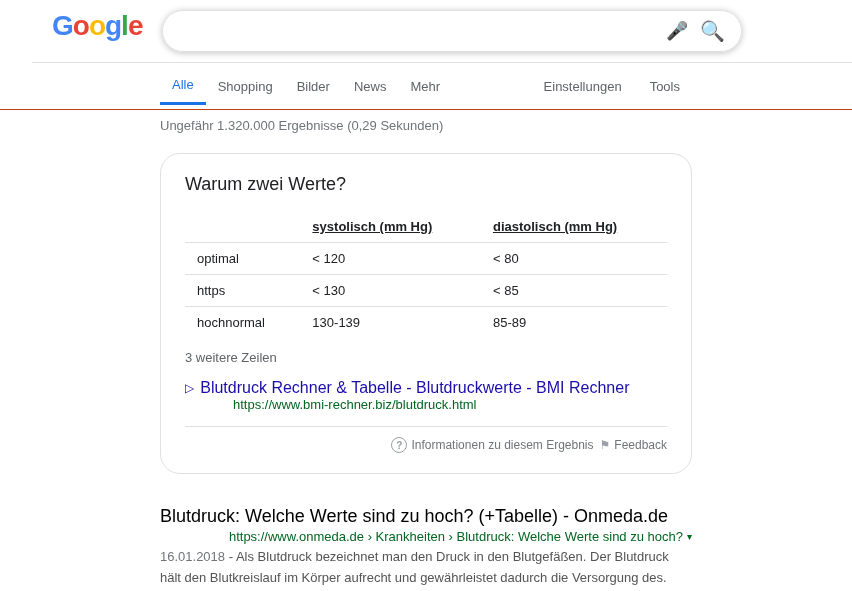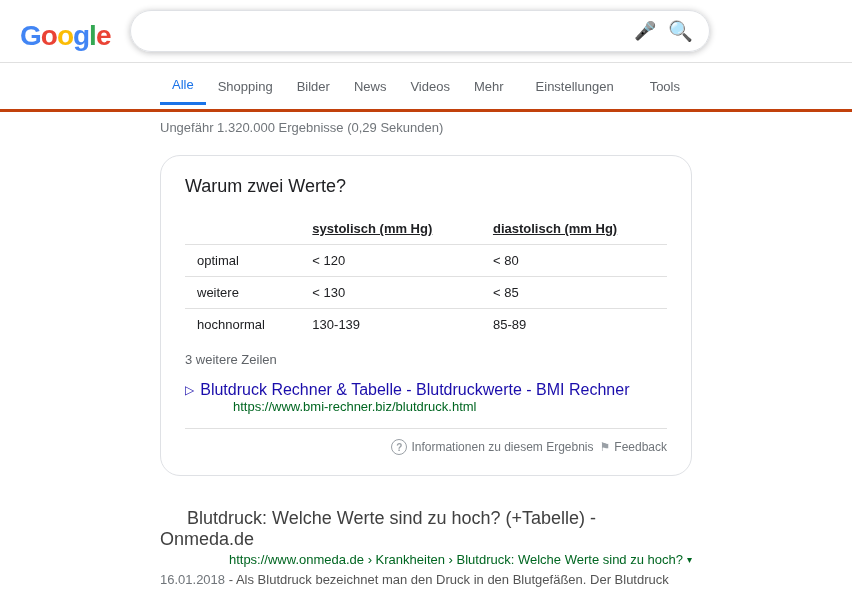--- a/index.html
+++ b/index.html
@@ -1,38 +1,38 @@
 <!DOCTYPE html>
 <html><head>
   <meta charset="utf-8">
   <style>
     * { margin: 0; padding: 0; box-sizing: border-box; }
     body { font-family: Arial, sans-serif; background: #fff; font-size: 14px; color: #212121; }
 
     
-    .header { display: flex; align-items: flex-end; padding: 10px 20px; border-bottom: 1px solid #e0e0e0; }
+    .header { display: flex; align-items: flex-start; padding: 10px 20px; border-bottom: 1px solid #e0e0e0; margin-left: 32px; }
     .logo { margin-right: 20px; font-size: 28px; font-weight: bold; letter-spacing: -1px; }
     .logo-g { color: #4285F4; }
     .logo-o1 { color: #EA4335; }
     .logo-o2 { color: #FBBC05; }
     .logo-g2 { color: #4285F4; }
     .logo-l { color: #34A853; }
     .logo-e { color: #EA4335; }
 
     .search-bar { display: flex; align-items: center; border: 1px solid #dfe1e5; border-radius: 24px; padding: 8px 16px; width: 580px; box-shadow: 0 1px 6px rgba(32,33,36,.28); }
     .search-input { border: none; outline: none; font-size: 16px; flex: 1; color: #202124; }
     .search-icons { display: flex; align-items: center; gap: 12px; margin-left: 8px; }
     .mic-icon { color: #4285F4; font-size: 18px; cursor: pointer; }
     .search-icon-btn { color: #4285F4; font-size: 20px; cursor: pointer; font-weight: bold; }
 
     
-    .nav-tabs { display: flex; align-items: center; padding: 4px 160px; border-bottom: 3px solid #c2410c; }
+    .nav-tabs { display: flex; align-items: center; padding: 4px 160px; border-bottom: 1px solid #c2410c; }
     .nav-tab { padding: 10px 12px; font-size: 13px; color: #5f6368; cursor: pointer; position: relative; }
     .nav-tab.active { color: #1a73e8; border-bottom: 3px solid #1a73e8; font-weight: 500; }
-    .nav-settings { margin-left: auto; display: flex; gap: 12px; }
+    .nav-settings { margin-left: auto; display: flex; gap: 4px; }
 
     
     .results-info { padding: 8px 160px; font-size: 13px; color: #70757a; }
 
     
     .featured-snippet { margin: 12px 160px; border: 1px solid #dfe1e5; border-radius: 20px; padding: 20px 24px; }
     .snippet-title { font-size: 18px; color: #202124; margin-bottom: 16px; }
 
     .bp-table { width: 100%; border-collapse: collapse; }
     .bp-table th { font-weight: 600; font-size: 13px; color: #202124; text-align: left; padding: 8px 12px; text-decoration: underline; }
@@ -47,21 +47,21 @@
     .triangle { color: #1a0dab; font-size: 12px; }
 
     .feedback-row { display: flex; justify-content: flex-end; align-items: center; gap: 6px; margin-top: 14px; padding-top: 10px; border-top: 1px solid #e0e0e0; }
     .feedback-info { display: flex; align-items: center; gap: 4px; color: #70757a; font-size: 12px; cursor: pointer; }
     .feedback-btn { display: flex; align-items: center; gap: 4px; color: #70757a; font-size: 12px; cursor: pointer; }
 
     
     .search-results { padding: 4px 160px; }
     .result-item { margin: 16px 0; }
     .result-title { font-size: 18px; }
-    .result-title a { color: #404040; text-decoration: none; margin-left: 27px; }
+    .result-title a { color: #000000; text-decoration: none; }
     .result-url { color: #006621; font-size: 13px; margin: 2px 0; display: flex; align-items: center; gap: 4px; justify-content: flex-end; }
     .result-date { color: #70757a; }
     .result-snippet { font-size: 13px; color: #545454; line-height: 1.58; margin-top: 3px; }
     .chevron-down { font-size: 10px; color: #006621; }
 
     
     .info-circle { display: inline-flex; align-items: center; justify-content: center; width: 16px; height: 16px; border: 1px solid #9aa0a6; border-radius: 50%; color: #9aa0a6; font-size: 10px; font-weight: bold; }
     .flag-icon { font-size: 12px; color: #9aa0a6; }
   </style>
 </head>
@@ -78,21 +78,20 @@
       <span class="search-icon-btn">🔍</span>
     </div>
   </div>
 </div>
 
 <div class="nav-tabs">
   <div class="nav-tab active">Alle</div>
   <div class="nav-tab">Shopping</div>
   <div class="nav-tab">Bilder</div>
   <div class="nav-tab">News</div>
-  <div class="nav-tab">Videos</div>
   <div class="nav-tab">Mehr</div>
   <div class="nav-settings">
     <div class="nav-tab">Einstellungen</div>
     <div class="nav-tab">Tools</div>
   </div>
 </div>
 
 <div class="results-info">
   <span>Ungefähr 1.320.000 Ergebnisse (0,29 Sekunden)</span>
 </div>
@@ -108,21 +107,21 @@
         <th>diastolisch (mm Hg)</th>
       </tr>
     </thead>
     <tbody id="bp-table-body">
     <tr>
         <td>optimal</td>
         <td>&lt; 120</td>
         <td>&lt; 80</td>
       </tr>
         <tr>
-        <td>weitere</td>
+        <td>https</td>
         <td>&lt; 130</td>
         <td>&lt; 85</td>
       </tr>
         <tr>
         <td>hochnormal</td>
         <td>130-139</td>
         <td>85-89</td>
       </tr>
       </tbody>
   </table>

